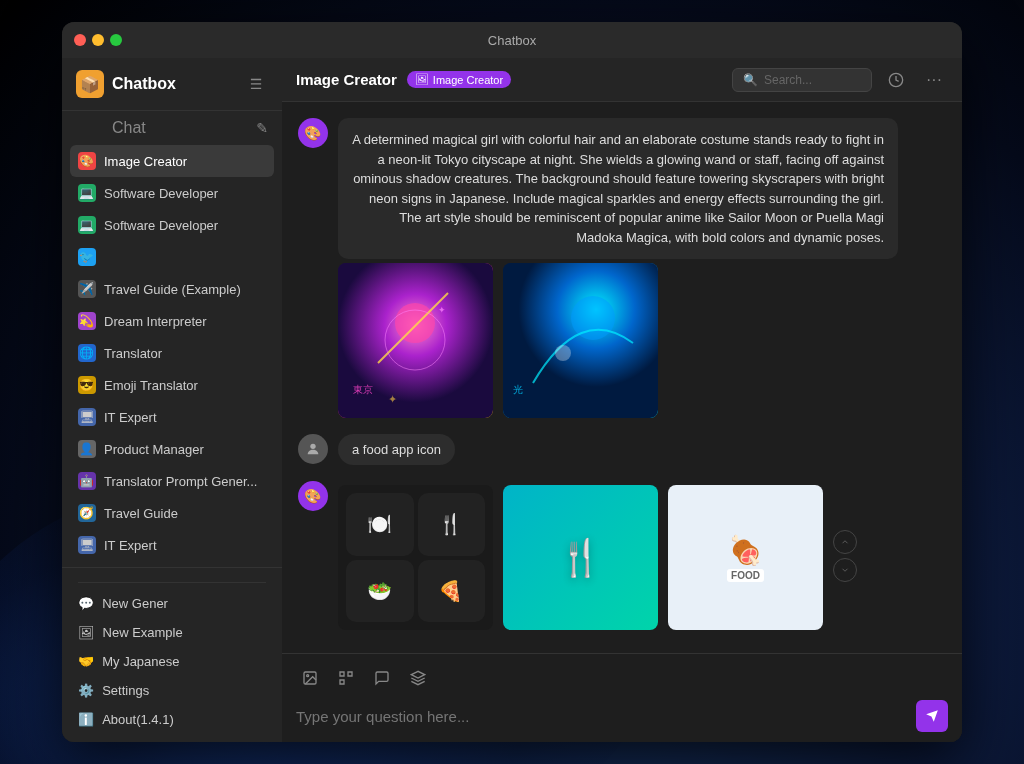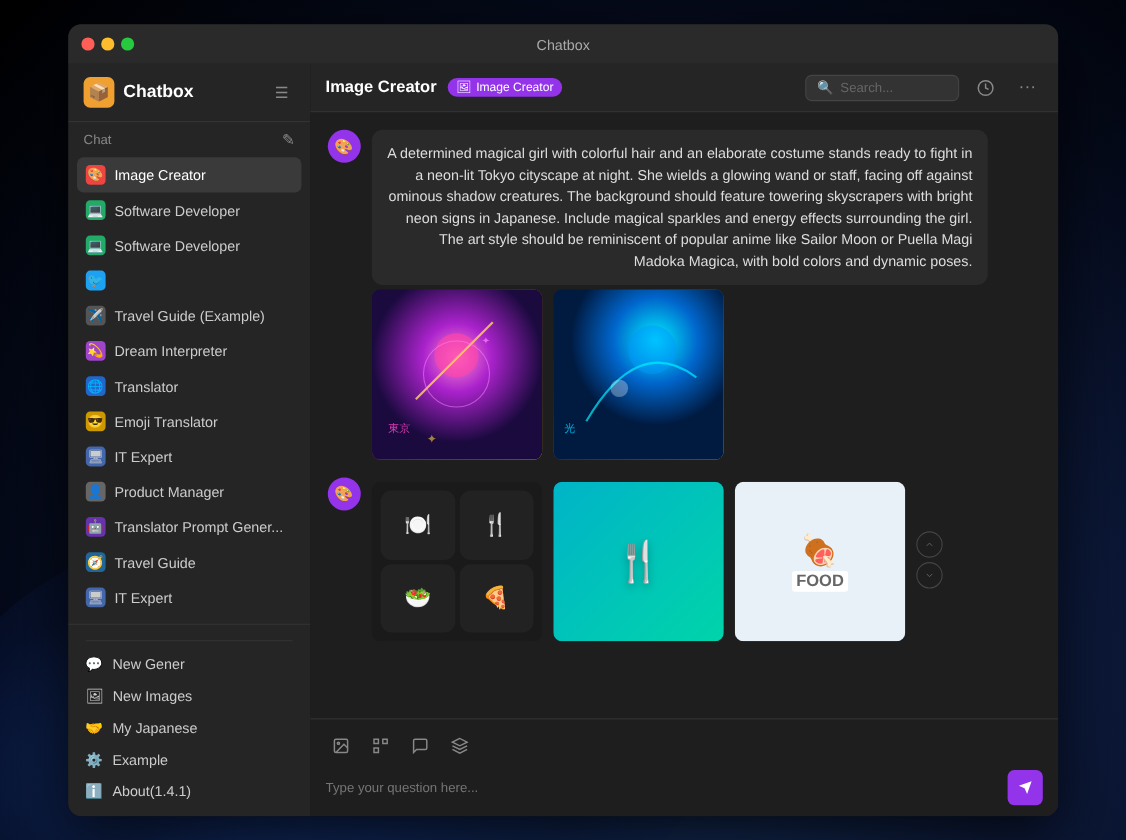--- a/index.html
+++ b/index.html
@@ -118,23 +118,24 @@
       cursor: pointer;
       font-size: 14px;
     }
     .sidebar-section {
       padding: 8px 14px 4px;
       display: flex;
       align-items: center;
       justify-content: space-between;
     }
     .sidebar-section-label {
-      font-size: 12px;
+      font-size: 16px;
       color: #888;
       font-weight: 500;
+      margin-left: 36px;
     }
     .sidebar-section-icon {
       color: #888;
       font-size: 14px;
       cursor: pointer;
     }
     .sidebar-items {
       flex: 1;
       overflow-y: auto;
       padding: 4px 8px;
@@ -428,21 +429,21 @@
       display: flex;
       align-items: center;
       gap: 10px;
     }
     .input-field {
       flex: 1;
       background: transparent;
       border: none;
       outline: none;
       color: #888;
-      font-size: 12px;
+      font-size: 15px;
       font-family: inherit;
     }
     .send-btn {
       width: 32px;
       height: 32px;
       background: #9333ea;
       border-radius: 6px;
       display: flex;
       align-items: center;
       justify-content: center;
@@ -539,29 +540,29 @@
       </div>
 
       <div class="sidebar-bottom">
         <div class="sidebar-divider"></div>
         <div class="sidebar-bottom-item">
           <span>💬</span>
           <span>New Gener</span>
         </div>
         <div class="sidebar-bottom-item">
           <span>🖼</span>
-          <span>New Images</span>
+          <span>New Example</span>
         </div>
         <div class="sidebar-bottom-item">
           <span>🤝</span>
           <span>My Japanese</span>
         </div>
         <div class="sidebar-bottom-item">
           <span>⚙️</span>
-          <span>Example</span>
+          <span>Settings</span>
         </div>
         <div class="sidebar-bottom-item">
           <span>ℹ️</span>
           <span>About(1.4.1)</span>
         </div>
       </div>
     </div>
 
     <div class="main-content">
 
@@ -629,20 +630,29 @@
                     <path d="M30 120 Q77 40 130 80" stroke="#00eeff" stroke-width="2" fill="none" opacity="0.7"></path>
                     <text x="10" y="130" font-size="10" fill="#00ccff" opacity="0.8">光</text>
                     <circle cx="60" cy="90" r="8" fill="#ffffff" opacity="0.3"></circle>
                   </svg>
                 </div>
               </div>
             </div>
           </div>
         </div>
 
+        <div class="msg-user">
+          <div class="user-avatar">
+            <svg width="16" height="16" viewBox="0 0 24 24" fill="#aaa">
+              <circle cx="12" cy="8" r="4"></circle>
+                <path d="M4 20c0-4 3.6-7 8-7s8 3 8 7"></path>
+            </svg>
+          </div>
+          <div class="user-bubble">a food app icon</div>
+        </div>
 
         <div class="assistant-msg-row" style="align-items:flex-start;">
           <div class="assistant-avatar">🎨</div>
           <div style="display:flex;align-items:center;gap:6px;">
             <div class="images-grid">
               <div class="img-placeholder-food">
                 <div class="food-img-1">
                   <div class="food-icon-cell">🍽️</div>
                   <div class="food-icon-cell">🍴</div>
                   <div class="food-icon-cell">🥗</div>
@@ -653,21 +663,21 @@
                 <div class="food-img-2">
                   <div style="display:flex;gap:8px;align-items:center;">
                     <div style="font-size:36px;color:white;text-shadow:0 2px 8px rgba(0,0,0,0.3);">🍴</div>
                   </div>
                 </div>
               </div>
               <div class="img-placeholder-food">
                 <div class="food-img-3">
                   <div style="display:flex;flex-direction:column;align-items:center;gap:2px;">
                     <div style="font-size:28px;">🍖</div>
-                    <div style="font-size:15px;color:#666;background:#fff;padding:1px 4px;border-radius:3px;font-weight:bold;">FOOD</div>
+                    <div style="font-size:10px;color:#666;background:#fff;padding:1px 4px;border-radius:3px;font-weight:bold;">FOOD</div>
                   </div>
                 </div>
               </div>
             </div>
             <div class="scroll-btns">
               <div class="scroll-btn">
                 <svg width="10" height="10" viewBox="0 0 24 24" fill="none" stroke="#666" stroke-width="2">
                     <polyline points="18 15 12 9 6 15"></polyline>
                   </svg>
               </div>

